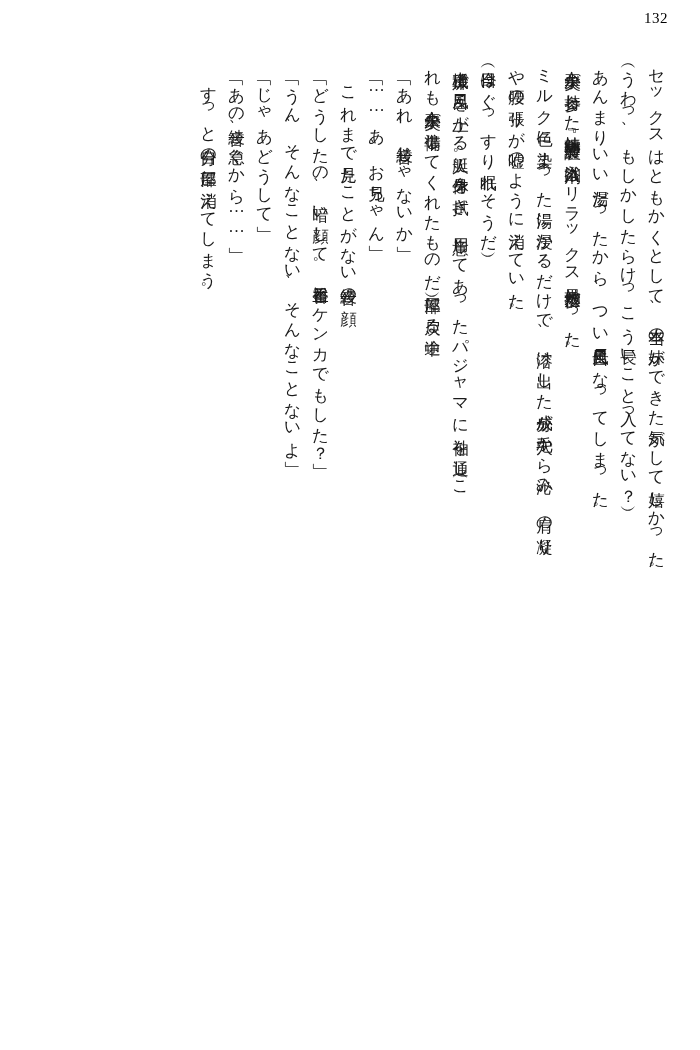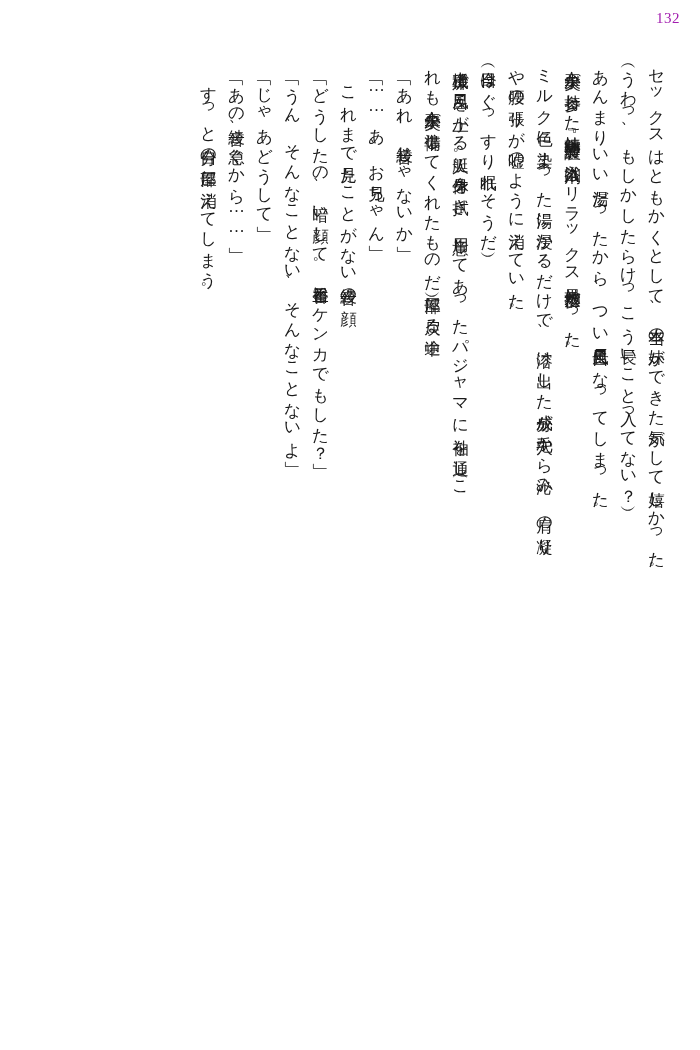--- a/index.html
+++ b/index.html
@@ -17,24 +17,24 @@
   .page {
     position: relative;
     width: 700px;
     height: 1050px;
     box-sizing: border-box;
     background: #fff;
   }
   .page-number {
     position: absolute;
     top: 10px;
-    right: 20px;
+    right: 32px;
     font-size: 15px;
     letter-spacing: 0.5px;
-    color: #a21caf;
+    color: #000000;
     font-family: "Liberation Serif", "DejaVu Serif", serif;
   }
   .text-body {
     position: absolute;
     top: 58px;
     right: 36px;
     bottom: 58px;
     left: 36px;
     display: flex;
     flex-direction: row-reverse;

